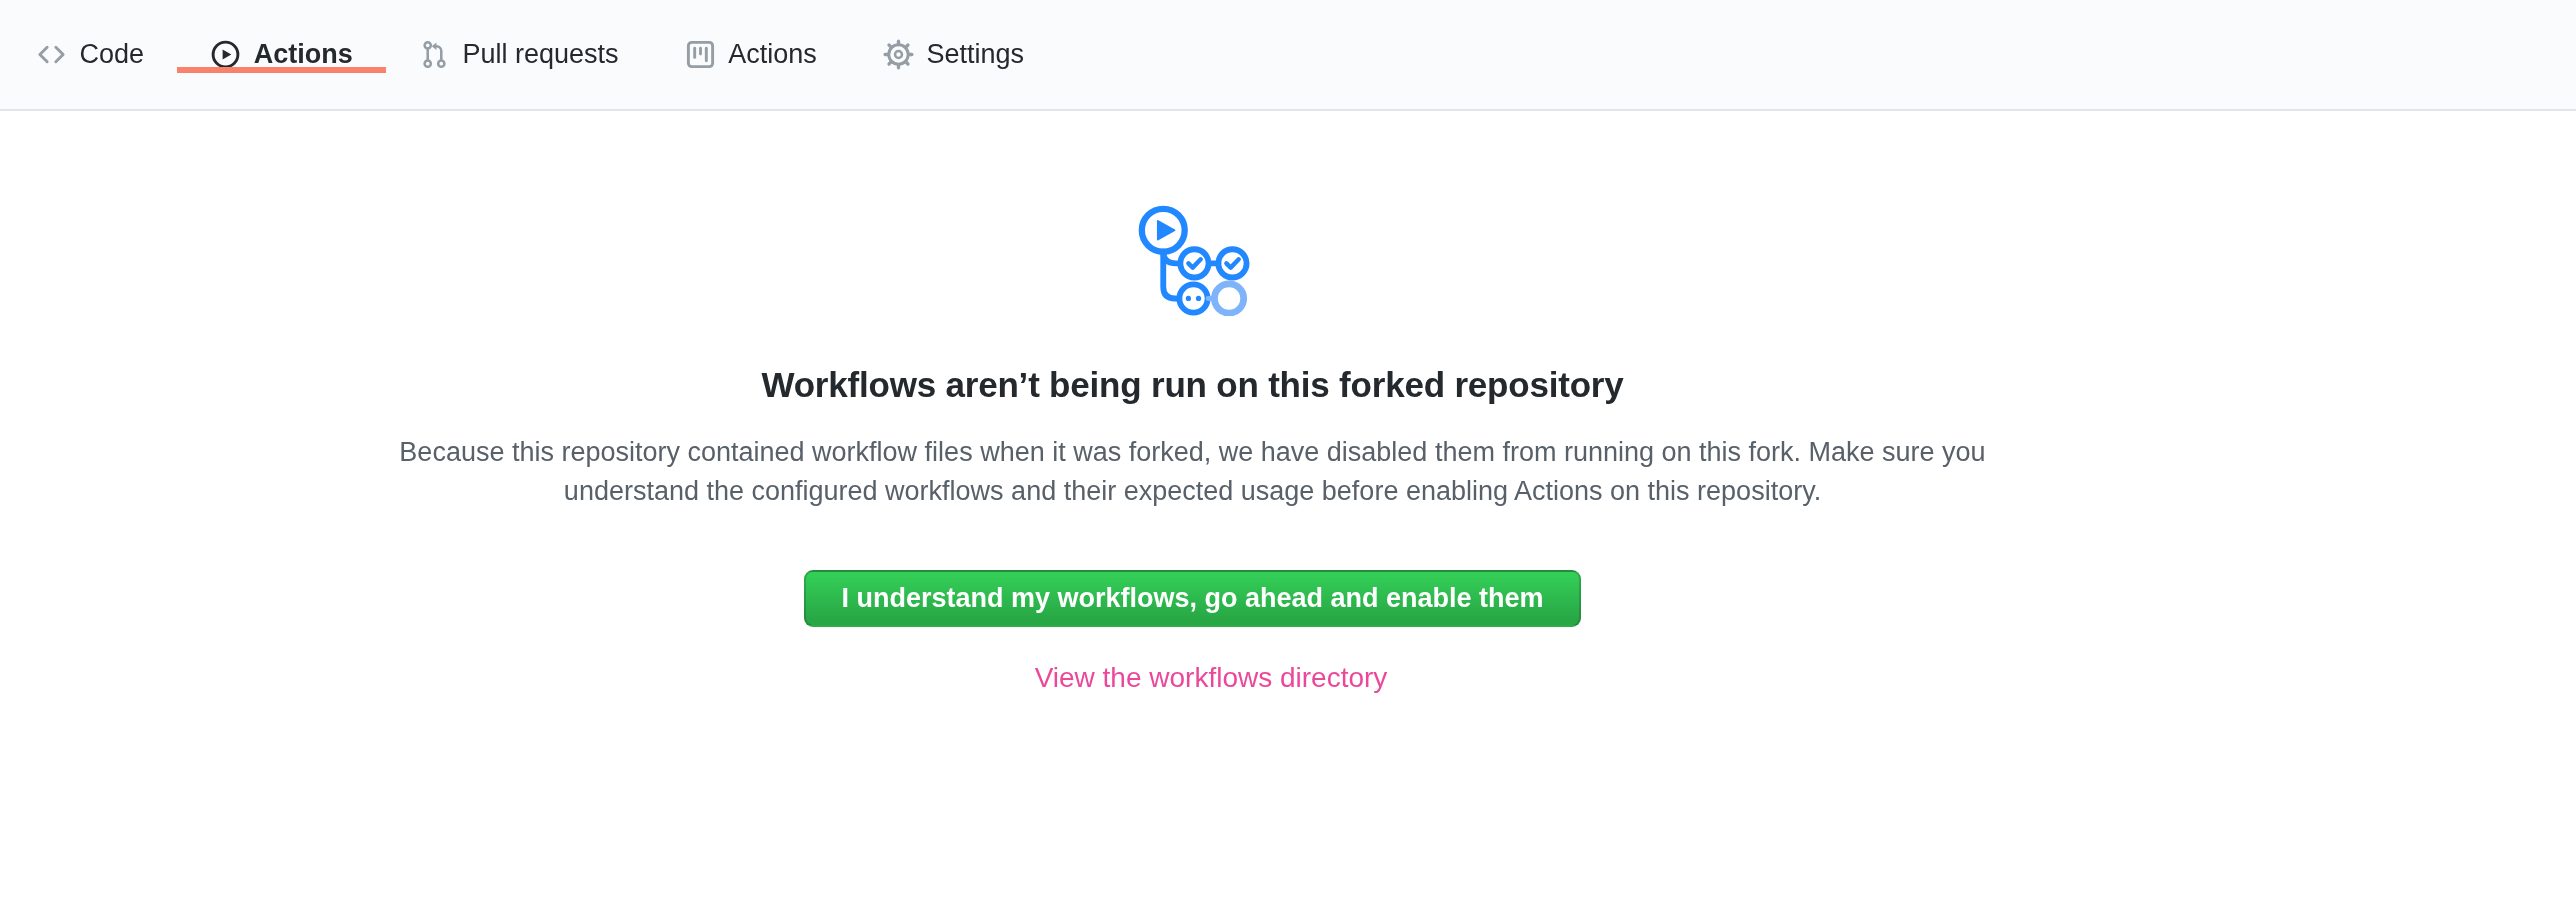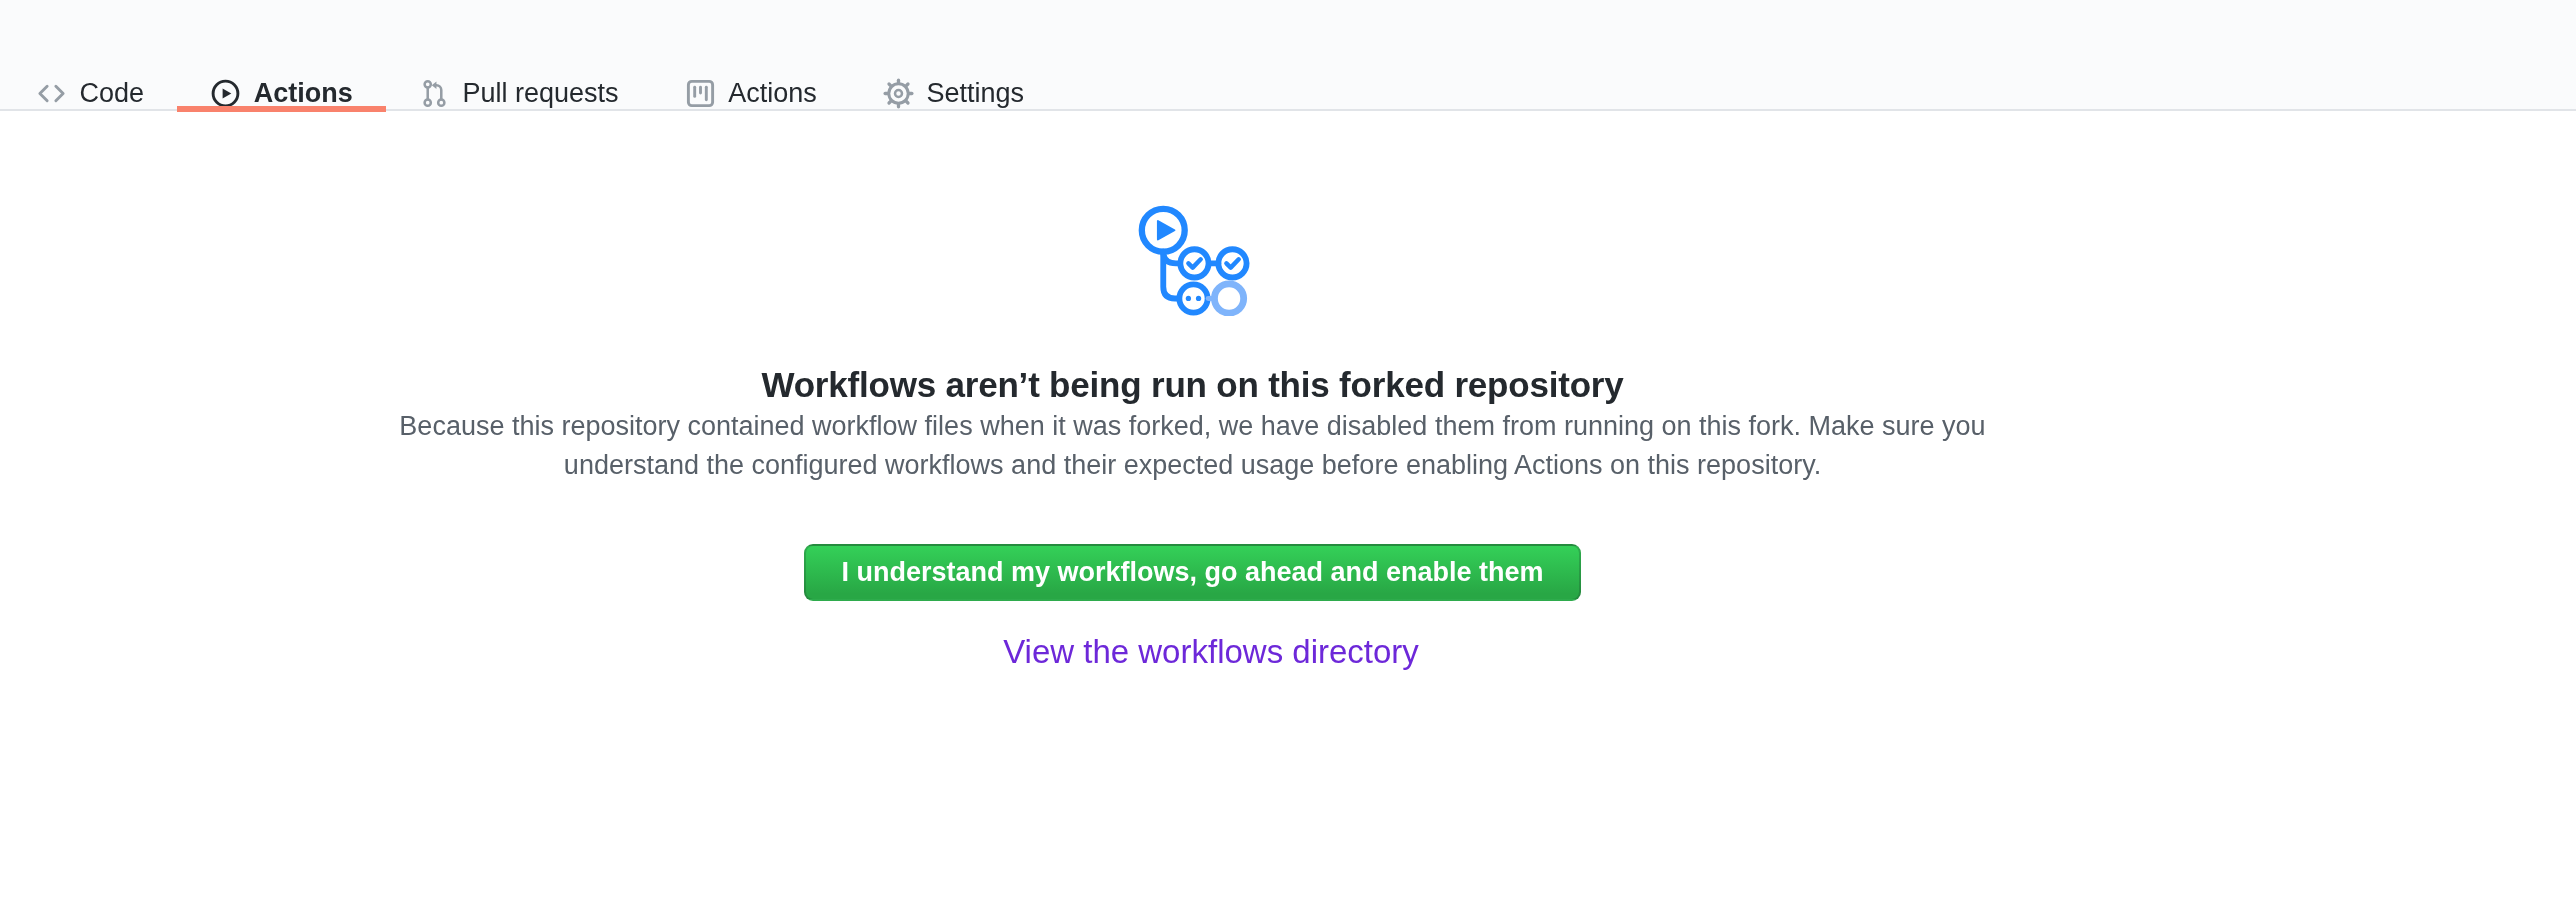--- a/index.html
+++ b/index.html
@@ -12,21 +12,21 @@
     color: #24292e;
     overflow: hidden;
   }
 
   
   .repo-nav {
     height: 111px;
     background: #fafbfc;
     border-bottom: 2.9px solid #e1e4e8;
     display: flex;
-    align-items: flex-end;
+    align-items: center;
     padding-left: 2.9px;
   }
   .tab {
     display: flex;
     align-items: center;
     gap: 12.7px;
     padding: 0 33px;
     font-size: 27px;
     line-height: 1;
     color: #24292e;
@@ -58,21 +58,21 @@
   .workflow-graphic { display: block; margin: 0 auto; }
   .blankslate h3 {
     margin: 47px 0 0 0;
     font-size: 35px;
     line-height: 43px;
     font-weight: 700;
     color: #24292e;
     letter-spacing: -0.2px;
   }
   .blankslate p {
-    margin: 1px auto 0 auto;
+    margin: 27px auto 0 auto;
     max-width: 1642px;
     font-size: 27px;
     line-height: 39px;
     color: #586069;
   }
   .btn-primary {
     margin-top: 59px;
     height: 57px;
     padding: 0 35px;
     font-family: "Liberation Sans", "DejaVu Sans", sans-serif;
@@ -80,23 +80,23 @@
     font-weight: 700;
     color: #ffffff;
     background: linear-gradient(-180deg, #34d058 0%, #28a745 90%);
     border: 2px solid rgba(27, 31, 35, 0.2);
     border-radius: 9px;
     cursor: pointer;
   }
   .dir-link {
     display: inline-block;
     margin-top: 33px;
-    font-size: 33px;
+    font-size: 28px;
     line-height: 35px;
-    color: #6d28d9;
+    color: #ec4899;
     text-decoration: none;
     cursor: pointer;
     margin-left: 37px;
   }
 </style>
 </head>
 <body>
 
 <nav class="repo-nav">
 

